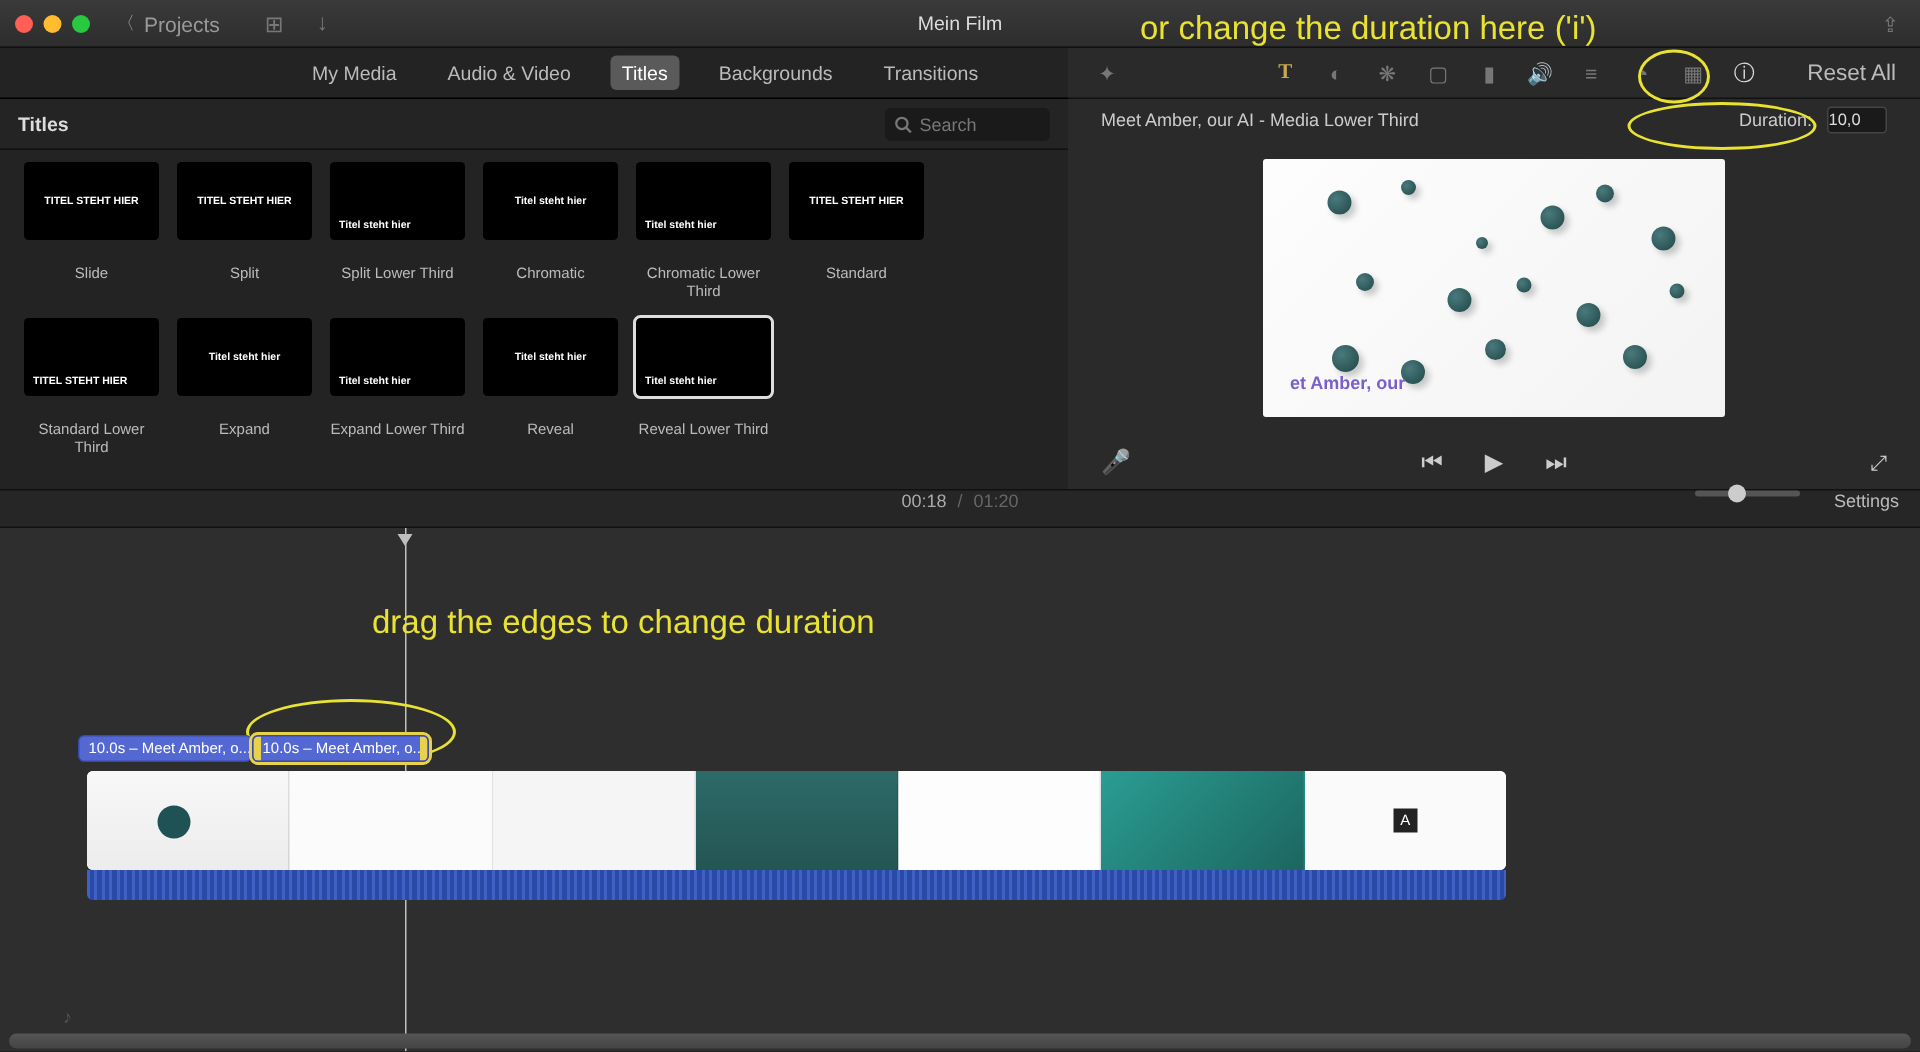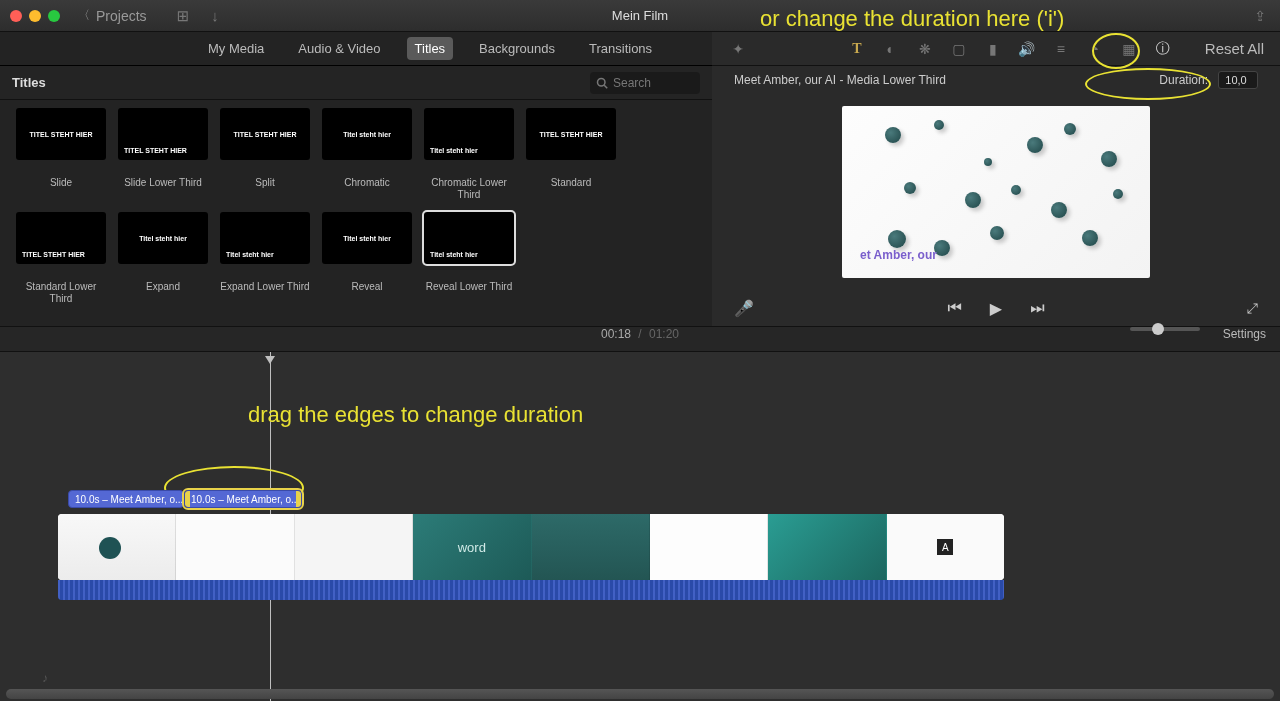--- a/index.html
+++ b/index.html
@@ -40,21 +40,21 @@
 
 .preview-pane{ flex:1; background:#2a2a2a; display:flex; flex-direction:column; position:relative;}
 .insp-bar{ height:34px; display:flex; align-items:center; padding:0 16px; gap:14px; color:#777; border-bottom:1px solid #111;}
 .insp-bar .spacer{flex:1;}
 .insp-bar .ico{ width:20px; text-align:center; font-size:14px; cursor:pointer;}
 .insp-bar .ico.active{ color:#c9a94f;}
 .insp-bar .ico.info{ color:#ddd;}
 .reset{ margin-left:18px; font-size:15px; color:#bbb; cursor:pointer;}
 .insp-row2{ height:28px; display:flex; align-items:center; padding:0 22px; font-size:12px; color:#ccc;}
 .insp-row2 .dur{ margin-left:auto; display:flex; align-items:center; gap:10px;}
-.insp-row2 input{ width:40px; height:18px; background:#1a1a1a; border:1px solid #444; border-radius:3px; color:#ddd; font-size:11px; text-align:center; padding-right:4px;}
+.insp-row2 input{ width:40px; height:18px; background:#1a1a1a; border:1px solid #444; border-radius:3px; color:#ddd; font-size:11px; text-align:left; padding-right:4px;}
 .viewer{ flex:1; display:flex; align-items:center; justify-content:center; position:relative;}
 .viewer .canvas{ width:308px; height:172px; background:linear-gradient(135deg,#fdfdfd,#f3f3f3); border-radius:2px; position:relative; overflow:hidden;}
 .canvas .ball{ position:absolute; width:16px;height:16px;border-radius:50%; background:radial-gradient(circle at 35% 35%,#4a7a7c,#1f4546); box-shadow:3px 3px 4px rgba(0,0,0,.2);}
 .canvas .title-text{ position:absolute; left:18px; bottom:16px; font-size:12px; color:#7a5fcc; font-weight:600;}
 .play-row{ height:36px; display:flex; align-items:center; justify-content:center; gap:28px; color:#ccc; position:relative;}
 .play-row .mic{ position:absolute; left:22px; font-size:16px;}
 .play-row .full{ position:absolute; right:22px; font-size:14px;}
 .play-row .pbtn{ font-size:16px; cursor:pointer;}
 
 
@@ -66,21 +66,21 @@
 .timestrip .total{ color:#666; margin-left:4px;}
 .zoom{ position:absolute; right:80px; width:70px; height:4px; background:#555; border-radius:2px;}
 .zoom::after{content:"";position:absolute; left:22px; top:-4px; width:12px;height:12px;border-radius:50%;background:#ccc;}
 .settings-btn{ position:absolute; right:14px; font-size:12px; color:#bbb; cursor:pointer;}
 
 
 .timeline{ position:relative; height:349px; background:#2e2e2e; overflow:hidden;}
 .playhead{ position:absolute; left:270px; top:0; bottom:0; width:1px; background:#bfbfbf;}
 .playhead::before{content:"";position:absolute; top:4px; left:-5px; width:0;height:0;border-left:5px solid transparent;border-right:5px solid transparent;border-top:8px solid #bfbfbf;}
 
-.title-clips{ position:absolute; top:138px; left:68px; height:18px; display:flex;}
+.title-clips{ position:absolute; top:138px; left:52px; height:18px; display:flex;}
 .title-clip{ height:18px; background:#5468d4; border-radius:4px; font-size:10px; color:#fff; display:flex; align-items:center; padding:0 6px; overflow:hidden; white-space:nowrap; cursor:grab; border:1px solid #3a4aa8;}
 .title-clip.sel{ outline:2px solid #e8d24a; position:relative;}
 .title-clip.sel::before,.title-clip.sel::after{content:"";position:absolute;top:0;bottom:0;width:5px;background:#e8d24a;}
 .title-clip.sel::before{left:0;border-radius:3px 0 0 3px;}
 .title-clip.sel::after{right:0;border-radius:0 3px 3px 0;}
 
 .video-track{ position:absolute; top:162px; left:58px; width:946px; height:66px; background:#fff; border-radius:4px; overflow:hidden; display:flex;}
 .vthumb{ flex:1; min-width:0; border-right:1px solid rgba(0,0,0,.1);}
 .vthumb:last-child{border-right:none;}
 .vt1{background:linear-gradient(#f8f8f8,#ececec);position:relative;}
@@ -142,30 +142,30 @@
       </div>
     </div>
     <div class="titles-grid" id="titles-grid">
         <div class="title-item">
           <div class="title-thumb">
             <span>TITEL STEHT HIER<span class="sub"></span></span>
           </div>
           <div class="title-cap">Slide</div>
         </div>
         <div class="title-item">
+          <div class="title-thumb">
+            <span>TITEL STEHT HIER<span class="sub"></span></span>
+          </div>
+          <div class="title-cap">Split</div>
+        </div>
+        <div class="title-item">
           <div class="title-thumb left">
-            <span>TITEL STEHT HIER<span class="sub"></span></span>
-          </div>
-          <div class="title-cap">Slide Lower Third</div>
-        </div>
-        <div class="title-item">
-          <div class="title-thumb">
-            <span>TITEL STEHT HIER<span class="sub"></span></span>
-          </div>
-          <div class="title-cap">Split</div>
+            <span>Titel steht hier<span class="sub"></span></span>
+          </div>
+          <div class="title-cap">Split Lower Third</div>
         </div>
         <div class="title-item">
           <div class="title-thumb">
             <span>Titel steht hier<span class="sub"></span></span>
           </div>
           <div class="title-cap">Chromatic</div>
         </div>
         <div class="title-item">
           <div class="title-thumb left">
             <span>Titel steht hier<span class="sub"></span></span>
@@ -284,23 +284,20 @@
 
   <div class="title-clips">
     <div class="title-clip" style="width:116px;">10.0s – Meet Amber, o...</div>
     <div class="title-clip sel" style="width:118px;">10.0s – Meet Amber, o...</div>
   </div>
 
   <div class="video-track">
     <div class="vthumb vt1"></div>
     <div class="vthumb vt2"></div>
     <div class="vthumb vt3"></div>
-    <div class="vthumb vt4">
-        <span>word</span>
-      </div>
     <div class="vthumb vt5"></div>
     <div class="vthumb vt6"></div>
     <div class="vthumb vt7"></div>
     <div class="vthumb vt8">
         <span class="sq">A</span>
       </div>
   </div>
   <div class="audio-track"></div>
 
   <div class="music-row">♪</div>

